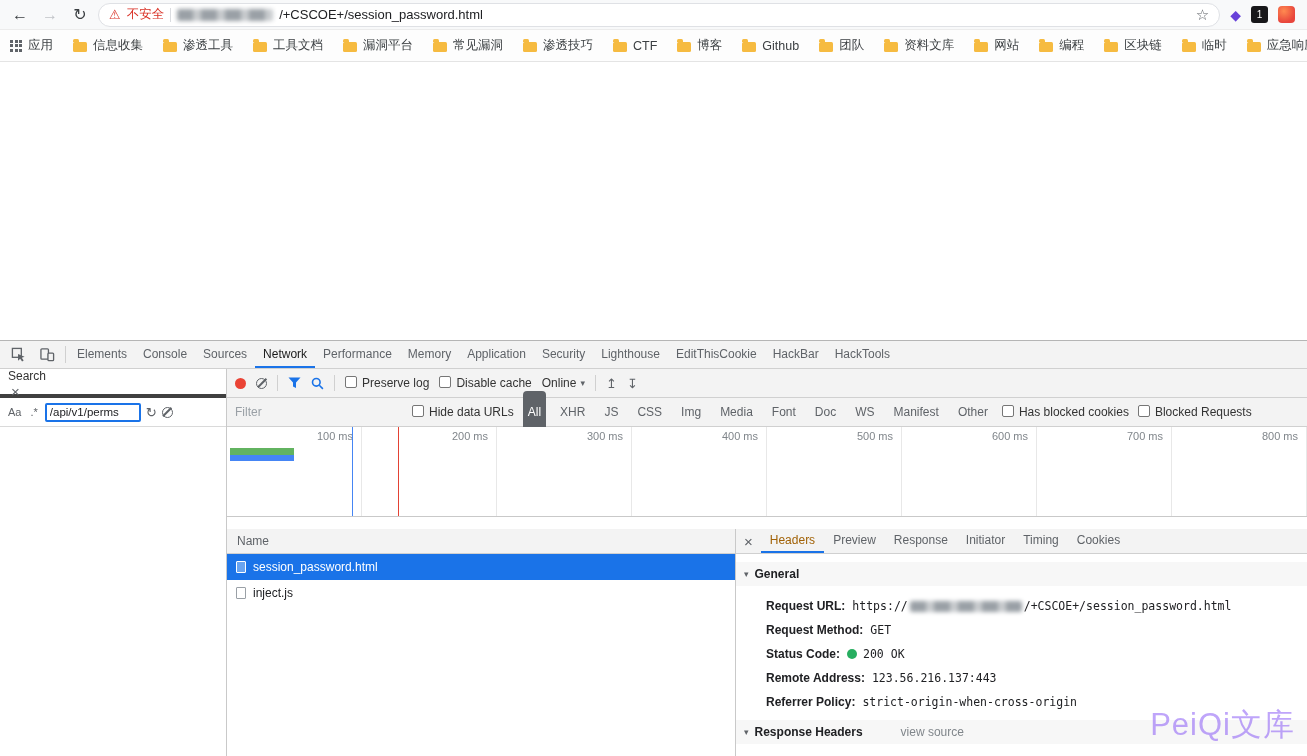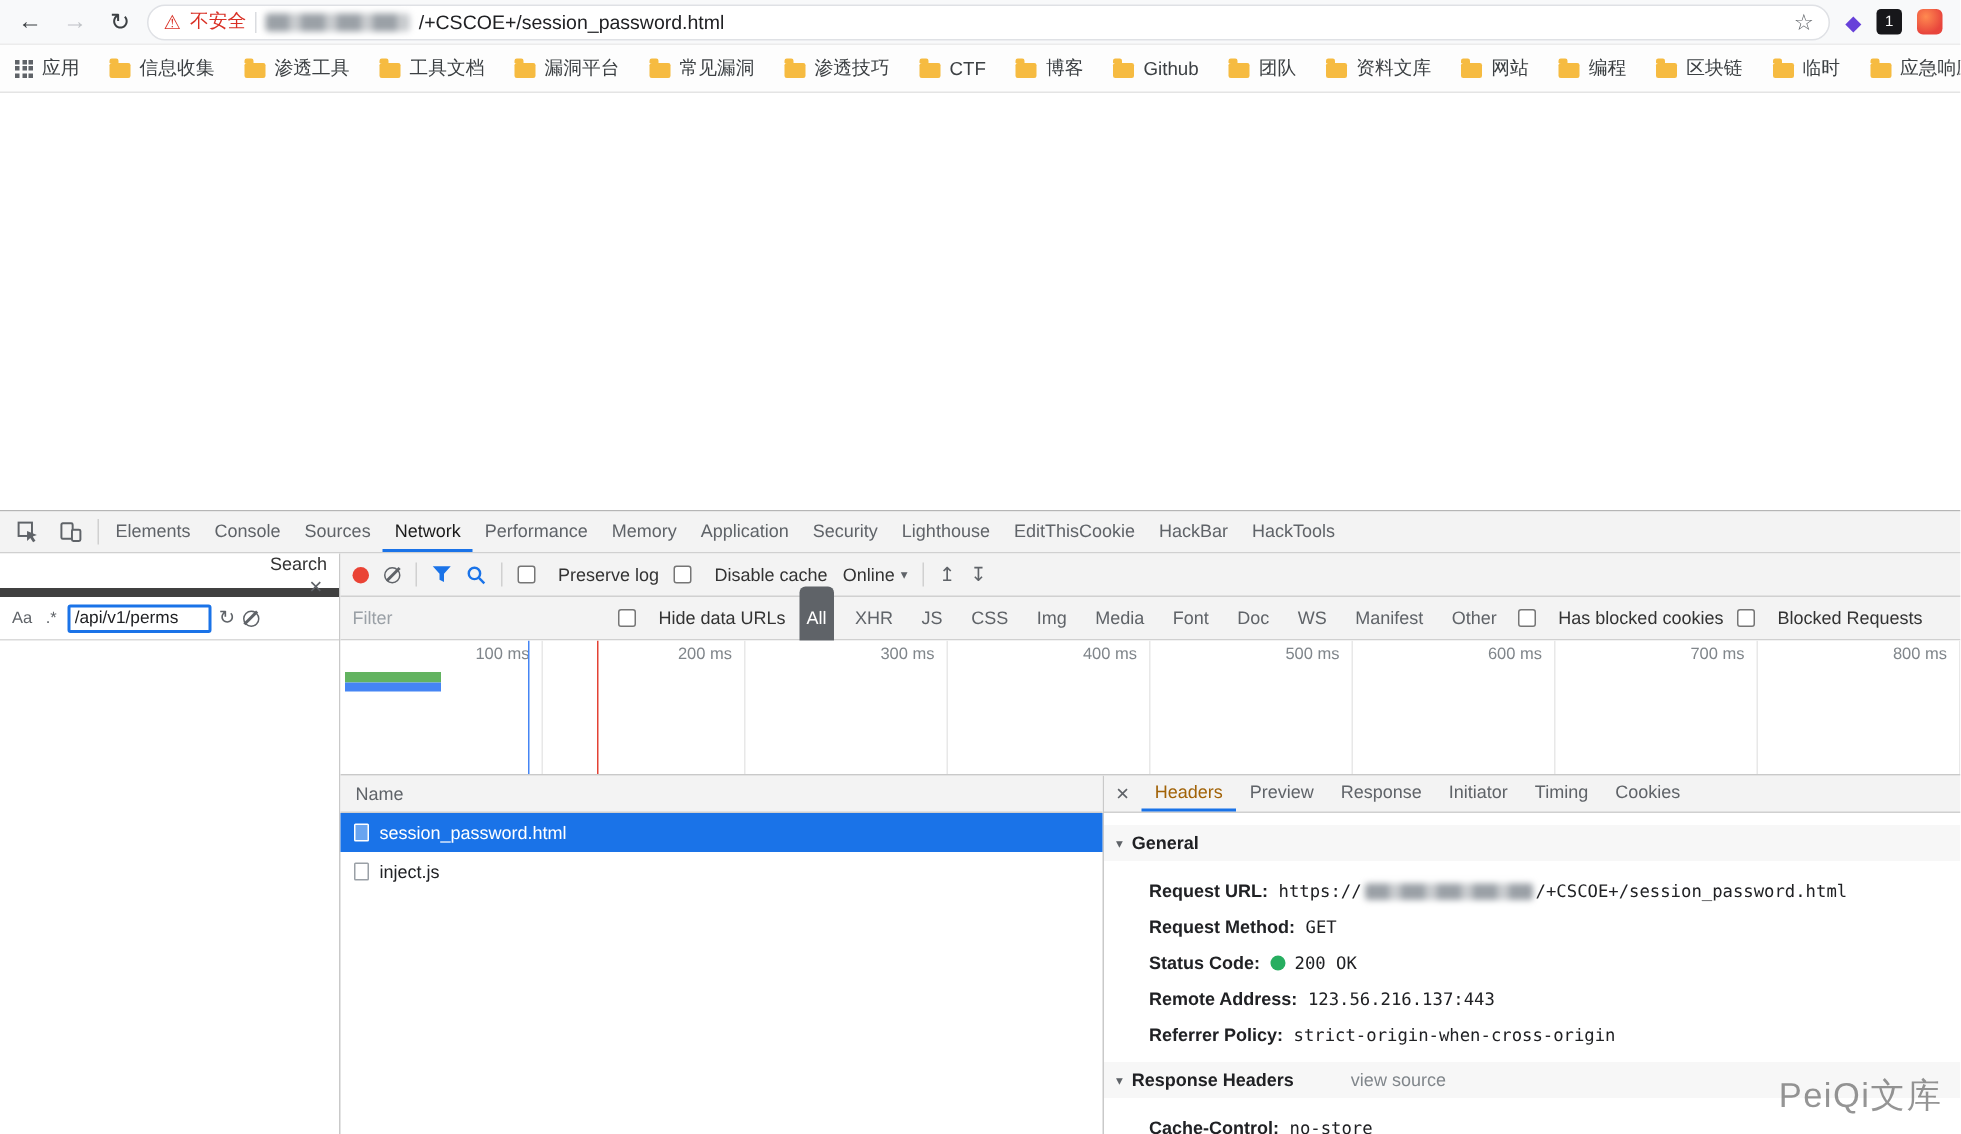--- a/index.html
+++ b/index.html
@@ -51,21 +51,21 @@
   .dt-sep { width:1px; background:#d0d0d0; margin:5px 3px; }
   .dt-tab { display:flex; align-items:center; padding:0 8px; color:#5f6368; cursor:pointer;
     border-bottom:2px solid transparent; }
   .dt-tab.active { color:#1a1a1a; border-bottom-color:#1a73e8; }
 
   .dt-main { flex:1; display:flex; min-height:0; }
 
   
   .search-panel { width:227px; flex:0 0 auto; border-right:1px solid #c9c9c9; background:#fff;
     display:flex; flex-direction:column; }
-  .search-header { height:29px; border-bottom:6px solid #404040; display:flex; align-items:flex-end;
+  .search-header { height:29px; border-bottom:4px solid #404040; display:flex; align-items:flex-start;
     justify-content:space-between; padding:0 8px;flex-direction:column; }
   .search-title { color:#333; }
   .close-x { color:#5f6368; font-size:15px; cursor:pointer; padding:0 3px; }
   .search-controls { height:29px; border-bottom:1px solid #dadada; display:flex; align-items:center;
     padding:0 6px; gap:5px; }
   .toggle-btn { color:#5f6368; font-size:11px; cursor:pointer; padding:1px 2px; }
   .search-input { width:96px; height:19px; border:2px solid #1a73e8; border-radius:2px;
     font-size:11.5px; padding:0 3px; outline:none; color:#202124;
     font-family:"Liberation Sans","DejaVu Sans",sans-serif; }
   .mini-icon { color:#5f6368; font-size:13px; cursor:pointer; }
@@ -75,21 +75,21 @@
     height:1.5px; background:#5f6368; transform:rotate(-45deg); }
 
   
   .net-panel { flex:1; display:flex; flex-direction:column; min-width:0; }
   .net-toolbar { height:29px; background:#f3f3f3; border-bottom:1px solid #d0d0d0; display:flex;
     align-items:center; padding:0 8px; gap:10px; flex:0 0 auto; }
   .rec-dot { width:11px; height:11px; border-radius:50%; background:#ea4335; cursor:pointer; }
   .vsep { width:1px; height:16px; background:#d0d0d0; }
   .cb { width:12px; height:12px; border:1px solid #767676; border-radius:2px; background:#fff;
     display:inline-block; cursor:pointer; flex:0 0 auto; }
-  .cb-group { display:flex; align-items:center; gap:15px; color:#333; }
+  .cb-group { display:flex; gap:5px; color:#333; }
   .dropdown { display:flex; align-items:center; gap:4px; color:#333; cursor:pointer; }
   .caret { font-size:9px; color:#5f6368; }
   .har-icon { color:#5f6368; font-size:13px; cursor:pointer; }
 
   .net-filterbar { height:29px; background:#f3f3f3; border-bottom:1px solid #d0d0d0; display:flex;
     align-items:center; padding:0 8px; gap:9px; flex:0 0 auto; }
   .filter-input { width:168px; height:18px; border:none; background:transparent; font-size:12px;
     outline:none; color:#202124; }
   .filter-input::placeholder { color:#9aa0a6; }
   .type-pill { color:#5f6368; padding:14px 5px; cursor:pointer; border-radius:4px; }
@@ -98,21 +98,21 @@
   .net-timeline { height:90px; position:relative; background:#fff; border-bottom:1px solid #c9c9c9;
     overflow:hidden; flex:0 0 auto; }
   .tick-cells { display:flex; height:100%; }
   .tick-cell { width:135px; flex:0 0 auto; border-right:1px solid #e8e8e8; text-align:right;
     padding:3px 8px 0 0; color:#80868b; font-size:11px; }
   .tl-bar-green { position:absolute; left:3px; top:21px; width:64px; height:7px; background:#62b360; }
   .tl-bar-blue { position:absolute; left:3px; top:28px; width:64px; height:6px; background:#4585f4; }
   .tl-line-blue { position:absolute; left:125px; top:0; bottom:0; width:1px; background:#4585f4; }
   .tl-line-red { position:absolute; left:171px; top:0; bottom:0; width:1px; background:#e34234; }
 
-  .net-split { flex:1; display:flex; min-height:0; }
+  .net-split { flex:1; display:flex; min-height:0;margin-top:12px; }
   .req-table { width:509px; flex:0 0 auto; border-right:1px solid #c9c9c9; display:flex;
     flex-direction:column; }
   .req-header { height:25px; background:#f3f3f3; border-bottom:1px solid #d0d0d0; display:flex;
     align-items:center; padding-left:10px; color:#5f6368; flex:0 0 auto; }
   .req-row { height:26px; display:flex; align-items:center; padding-left:9px; gap:7px;
     cursor:pointer; color:#202124; }
   .req-row.selected { background:#1a73e8; color:#fff; }
   .file-icon { width:10px; height:12px; border:1px solid #9aa0a6; border-radius:1px; background:#fff;
     flex:0 0 auto; }
   .req-row.selected .file-icon { border-color:#fff; background:rgba(255,255,255,.35); }
@@ -132,21 +132,21 @@
   .view-source { margin-left:32px; color:#80868b; font-weight:normal; cursor:pointer; }
   .fields { padding:8px 0 0 0; }
   .field-row { height:24px; display:flex; align-items:center; padding-left:30px; }
   .field-name { font-weight:bold; color:#202124; margin-right:7px; white-space:nowrap; }
   .field-value { font-family:"DejaVu Sans Mono","Liberation Mono",monospace; font-size:11.5px;
     color:#202124; display:flex; align-items:center; gap:0; white-space:nowrap; }
   .status-dot { width:10px; height:10px; border-radius:50%; background:#27ae60; margin-right:6px;
     display:inline-block; }
   .url-blur { width:112px; height:11px; margin:0 2px; }
 
-  .watermark { position:absolute; right:12px; bottom:10px; font-size:23px; color:#404040;
+  .watermark { position:absolute; right:12px; bottom:10px; font-size:31px; color:#8b5cf6;
     opacity:.55; letter-spacing:1px; pointer-events:none; z-index:5; }
 </style>
 </head>
 <body>
 
 <div class="browser-toolbar">
   <span class="nav-btn">←</span>
   <span class="nav-btn disabled">→</span>
   <span class="nav-btn">↻</span>
   <div class="omnibox">

